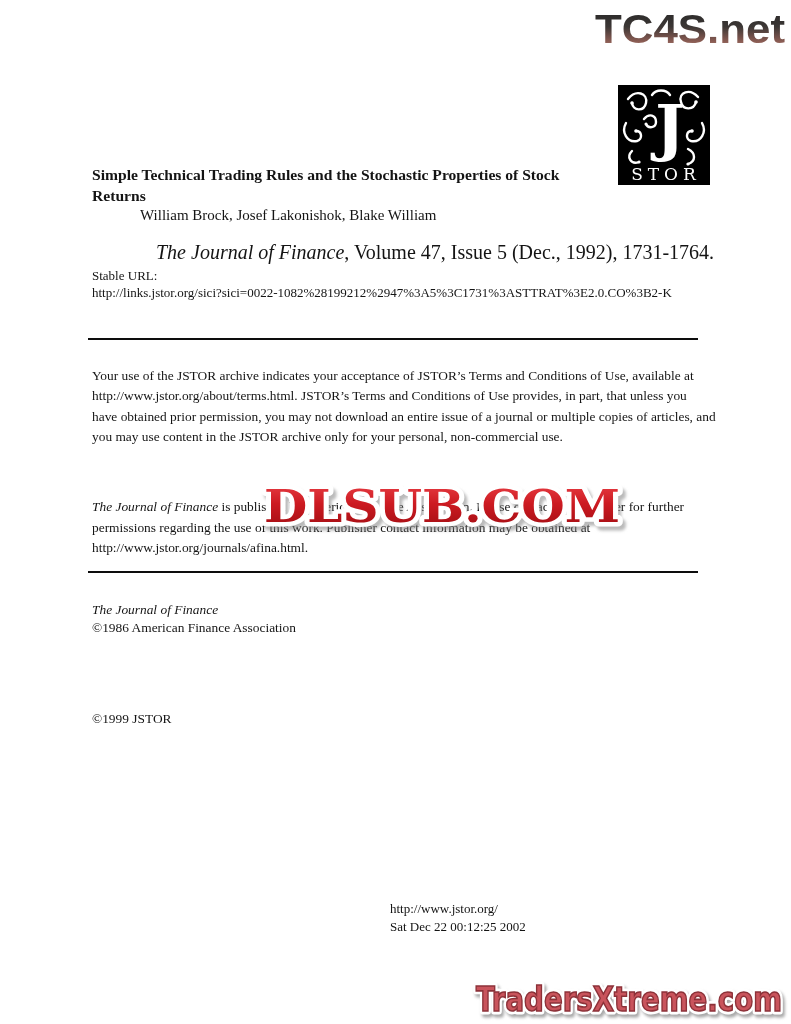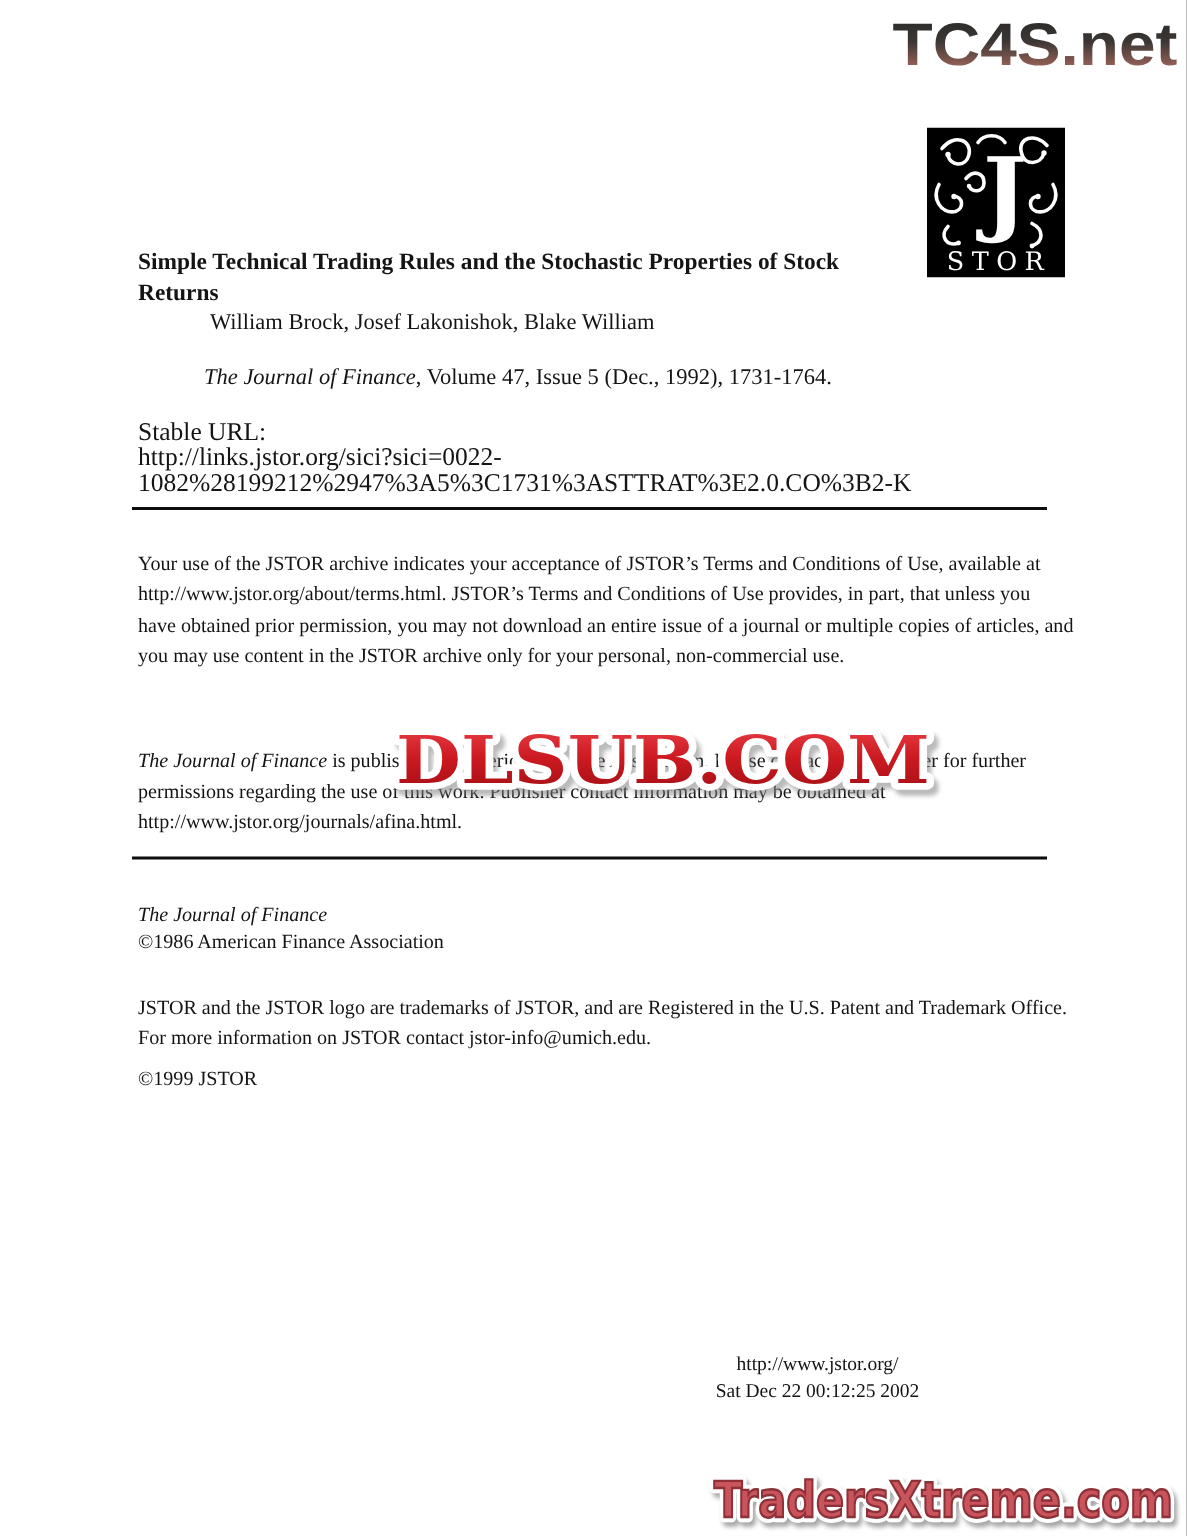--- a/index.html
+++ b/index.html
@@ -7,43 +7,43 @@
     position:relative;width:791px;height:1024px;margin:0 auto;
     background:#ffffff;overflow:hidden;
     font-family:"Liberation Serif", serif;color:#141414;
   }
   .abs{position:absolute;}
   .prewrap{white-space:pre-line;}
 
   
   .title{left:92px;top:164px;width:530px;font-size:15.6px;font-weight:bold;line-height:21px;}
   .authors{left:140px;top:205px;font-size:15px;line-height:21px;}
-  .journal-line{left:136px;top:242px;font-size:15px;line-height:21px;}
+  .journal-line{left:156px;top:242px;font-size:20px;line-height:21px;}
   .italic{font-style:italic;}
-  .stable{left:92px;top:279px;font-size:17px;line-height:17.2px;}
+  .stable{left:92px;top:267px;font-size:13px;line-height:17.2px;}
 
   
   .rule{left:88px;width:610px;height:2px;background:#0d0d0d;}
   .rule1{top:338px;}
   .rule2{top:571px;}
 
   
   .body-par{left:92px;width:624px;font-size:13.4px;line-height:20.4px;}
   .par1{top:366px;}
   .par2{top:447px;}
   .par3{top:477px;}
 
   
   .jf-it{left:92px;top:601px;font-size:13.4px;line-height:18px;font-style:italic;}
   .c1992{left:92px;top:619px;font-size:13.4px;line-height:18px;}
   .trademark{left:92px;top:662px;width:624px;font-size:13.4px;line-height:20.4px;}
   .c2002{left:92px;top:711px;font-size:13.4px;}
 
   
-  .footer{left:390px;top:900px;width:310px;text-align:center;font-size:13px;line-height:18px;}
+  .footer{left:390px;top:900px;width:310px;text-align:left;font-size:13px;line-height:18px;}
 
   
   .wm-top{left:590px;top:2px;}
   .wm-mid{left:252px;top:477px;}
   .wm-bot{left:466px;top:976px;}
   .shadow-mid{filter:drop-shadow(3px 4px 1.5px rgba(130,130,130,0.55));}
   .shadow-bot{filter:drop-shadow(2px 3px 1.5px rgba(110,110,110,0.6));}
 
   
   .logo{left:618px;top:85px;}
@@ -127,22 +127,20 @@
         <stop offset="1" stop-color="#9e0d12"></stop>
       </linearGradient>
     </defs>
     <text x="190" y="45" text-anchor="middle" textLength="356" lengthAdjust="spacingAndGlyphs" font-family="DejaVu Serif, serif" font-size="44" font-weight="bold" fill="#ffffff" stroke="#ffffff" stroke-width="9" stroke-linejoin="round">DLSUB.COM</text>
     <text x="190" y="45" text-anchor="middle" textLength="356" lengthAdjust="spacingAndGlyphs" font-family="DejaVu Serif, serif" font-size="44" font-weight="bold" fill="url(#dlsubGrad)">DLSUB.COM</text>
   </svg>
 
   <div class="abs jf-it">The Journal of Finance</div>
   <div class="abs c1992">©1986 American Finance Association</div>
 
-  <div class="abs trademark prewrap">JSTOR and the JSTOR logo are trademarks of JSTOR, and are Registered in the U.S. Patent and Trademark Office.
-For more information on JSTOR contact jstor-info@umich.edu.</div>
 
   <div class="abs c2002">©1999 JSTOR</div>
 
   <div class="abs footer">
     <div>http://www.jstor.org/</div>
     <div>Sat Dec 22 00:12:25 2002</div>
   </div>
 
   <svg class="abs wm-bot shadow-bot" width="326" height="48" viewBox="0 0 326 48">
     <text x="163" y="35" text-anchor="middle" textLength="306" lengthAdjust="spacingAndGlyphs" font-family="DejaVu Sans, sans-serif" font-size="33" font-weight="bold" fill="#ffffff" stroke="#ffffff" stroke-width="7" stroke-linejoin="round">TradersXtreme.com</text>

